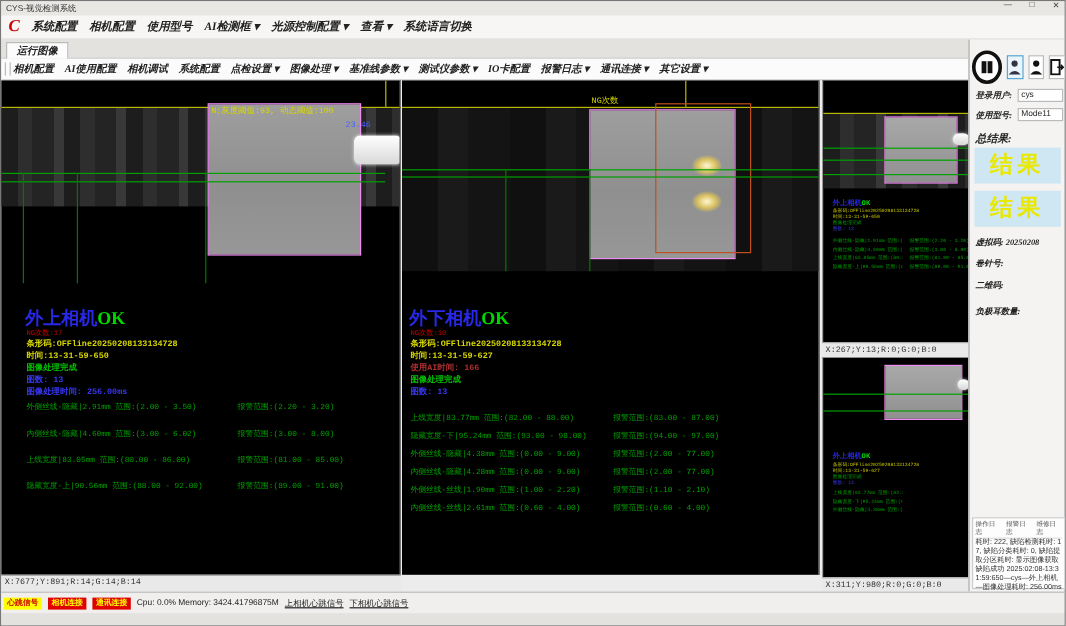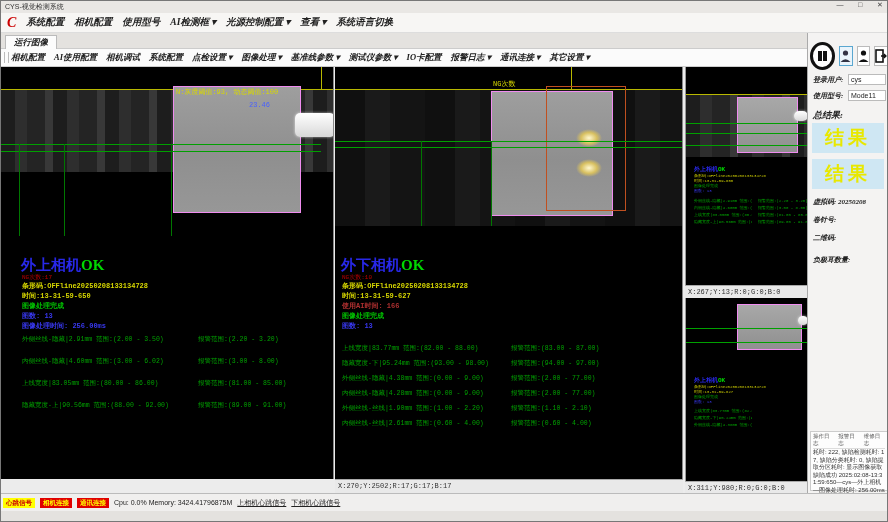--- a/index.html
+++ b/index.html
@@ -44,21 +44,21 @@
 
   .photo-strip { position:absolute; background:repeating-linear-gradient(90deg,#1d1d1d 0 14px,#2e2e2e 14px 26px,#242424 26px 44px,#383838 44px 52px); }
   .photo-dark { position:absolute; background:repeating-linear-gradient(90deg,#101010 0 30px,#1a1a1a 30px 55px,#141414 55px 90px); }
   .product { position:absolute; background:linear-gradient(180deg,#9e9e9e,#8f8f8f 55%,#979797); border:1px solid #f08cf0; }
   .product-mini { position:absolute; background:linear-gradient(180deg,#a8a8a8,#909090); border:1px solid #f08cf0; }
   .connector { position:absolute; background:linear-gradient(180deg,#ffffff,#d8d8d8); border-radius:5px; box-shadow:0 0 3px rgba(255,255,255,.7); }
   .orange-rect { position:absolute; border:1px solid #c05020; }
   .glow { position:absolute; background:radial-gradient(closest-side,#fff8d0,#d8c060 60%,transparent); border-radius:50%; }
 
   .osd-yellow-sm { position:absolute; color:#d8d800; font-size:7px; font-family:"Liberation Mono", monospace; white-space:nowrap; }
-  .osd-blue-sm { position:absolute; color:#4860ff; font-size:7px; font-family:"Liberation Mono", monospace; white-space:nowrap; }
+  .osd-blue-sm { position:absolute; color:#4860ff; font-size:7px; font-family:"Liberation Mono", monospace; white-space:nowrap;margin-left:39px; }
 
   .cam-title { position:absolute; font-size:15px; font-weight:bold; font-family:Liberation Serif, serif; white-space:nowrap; }
   .cam-title .nm { color:#2828e8; }
   .cam-title .ok { color:#00d800; }
   .txt-red { position:absolute; color:#c00000; font-size:6px; font-family:"Liberation Mono", monospace; white-space:nowrap; }
   .txt-darkred { position:absolute; color:#b03030; font-size:7px; font-weight:bold; font-family:"Liberation Mono", monospace; white-space:nowrap; }
   .txt-yel { position:absolute; color:#d8d800; font-size:7px; font-weight:bold; font-family:"Liberation Mono", monospace; white-space:nowrap; }
   .txt-grn { position:absolute; color:#00c000; font-size:7px; font-weight:bold; font-family:"Liberation Mono", monospace; white-space:nowrap; }
   .txt-blu { position:absolute; color:#3838f0; font-size:7px; font-weight:bold; font-family:"Liberation Mono", monospace; white-space:nowrap; }
   .mrow { position:absolute; color:#00a000; font-size:6.5px; font-family:"Liberation Mono", monospace; white-space:nowrap; }
@@ -164,20 +164,21 @@
 
     <div class="mrow" style="left:21px; top:268px;">外侧丝线-隐藏|2.91mm 范围:(2.00 - 3.50)</div>
     <div class="mrow" style="left:197px; top:268px;">报警范围:(2.20 - 3.20)</div>
     <div class="mrow" style="left:21px; top:290px;">内侧丝线-隐藏|4.60mm 范围:(3.00 - 6.02)</div>
     <div class="mrow" style="left:197px; top:290px;">报警范围:(3.00 - 8.00)</div>
     <div class="mrow" style="left:21px; top:312px;">上线宽度|83.05mm 范围:(80.00 - 86.00)</div>
     <div class="mrow" style="left:197px; top:312px;">报警范围:(81.00 - 85.00)</div>
     <div class="mrow" style="left:21px; top:334px;">隐藏宽度-上|90.56mm 范围:(88.00 - 92.00)</div>
     <div class="mrow" style="left:197px; top:334px;">报警范围:(89.00 - 91.00)</div>
   </div>
+  <div class="pfooter pf-left">X:7677;Y:891;R:14;G:14;B:14</div>
 
   <div class="panel panel-mid">
     <div class="yline-v" style="left:236px; top:0; height:22px;"></div>
     <div class="yline-h" style="left:0; top:22px; width:348px;"></div>
     <div class="photo-dark" style="left:0; top:23px; width:348px; height:136px;"></div>
     <div class="product" style="left:156px; top:24px; width:122px; height:125px;"></div>
     <div class="orange-rect" style="left:211px; top:19px; width:80px; height:125px;"></div>
     <div class="glow" style="left:241px; top:62px; width:26px; height:18px;"></div>
     <div class="glow" style="left:241px; top:92px; width:26px; height:18px;"></div>
     <div class="gline-h" style="left:0; top:74px; width:348px;"></div>
@@ -202,21 +203,20 @@
     <div class="mrow" style="left:176px; top:292px;">报警范围:(94.00 - 97.00)</div>
     <div class="mrow" style="left:7px; top:307px;">外侧丝线-隐藏|4.38mm 范围:(0.00 - 9.00)</div>
     <div class="mrow" style="left:176px; top:307px;">报警范围:(2.00 - 77.00)</div>
     <div class="mrow" style="left:7px; top:322px;">内侧丝线-隐藏|4.28mm 范围:(0.00 - 9.00)</div>
     <div class="mrow" style="left:176px; top:322px;">报警范围:(2.00 - 77.00)</div>
     <div class="mrow" style="left:7px; top:337px;">外侧丝线-丝线|1.90mm 范围:(1.00 - 2.20)</div>
     <div class="mrow" style="left:176px; top:337px;">报警范围:(1.10 - 2.10)</div>
     <div class="mrow" style="left:7px; top:352px;">内侧丝线-丝线|2.61mm 范围:(0.60 - 4.00)</div>
     <div class="mrow" style="left:176px; top:352px;">报警范围:(0.60 - 4.00)</div>
   </div>
-  <div class="pfooter pf-mid">X:270;Y:2502;R:17;G:17;B:17</div>
 
   <div class="panel thumb-top">
     <div class="yline-h" style="left:0; top:27px; width:122px;"></div>
     <div class="photo-strip" style="left:0; top:28px; width:122px; height:62px; background-size:auto;"></div>
     <div class="product-mini" style="left:51px; top:30px; width:61px; height:56px;"></div>
     <div class="connector" style="left:108px; top:44px; width:14px; height:10px;"></div>
     <div class="gline-h" style="left:0; top:56px; width:122px;"></div>
     <div class="gline-h" style="left:0; top:66px; width:122px;"></div>
     <div class="gline-h" style="left:0; top:78px; width:122px;"></div>
     <div class="mini-title" style="left:8px; top:98px;">

